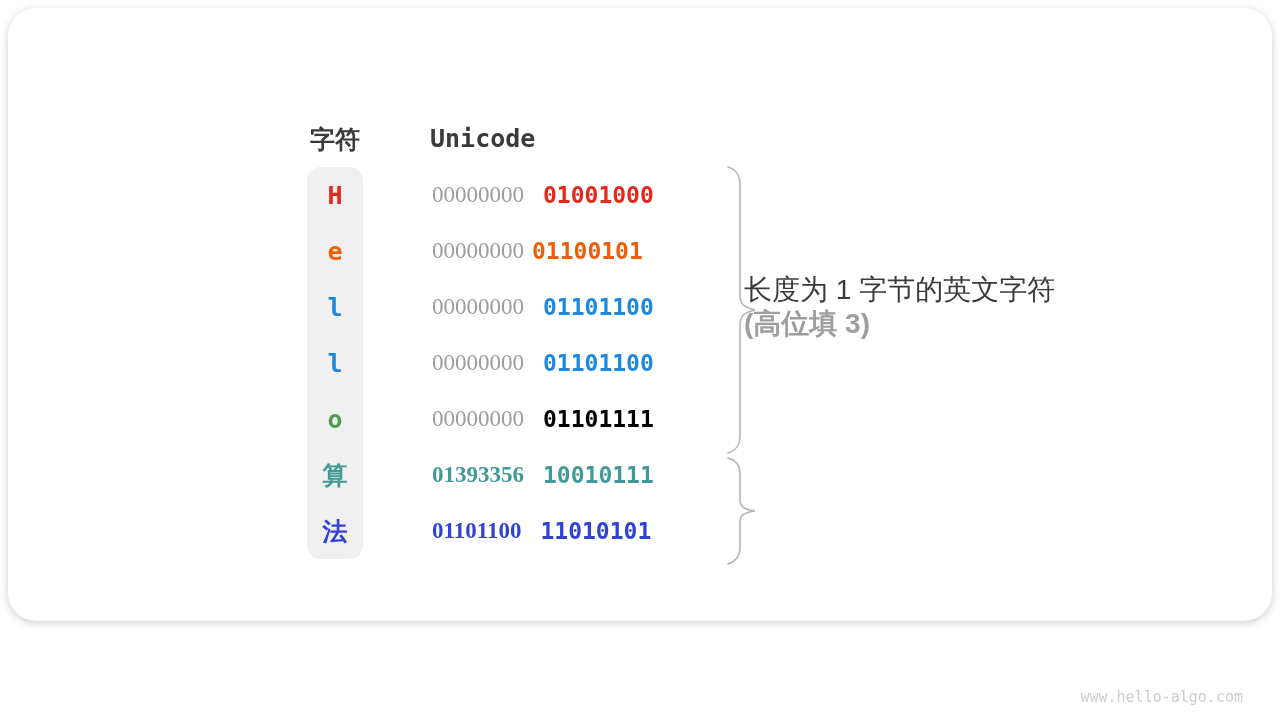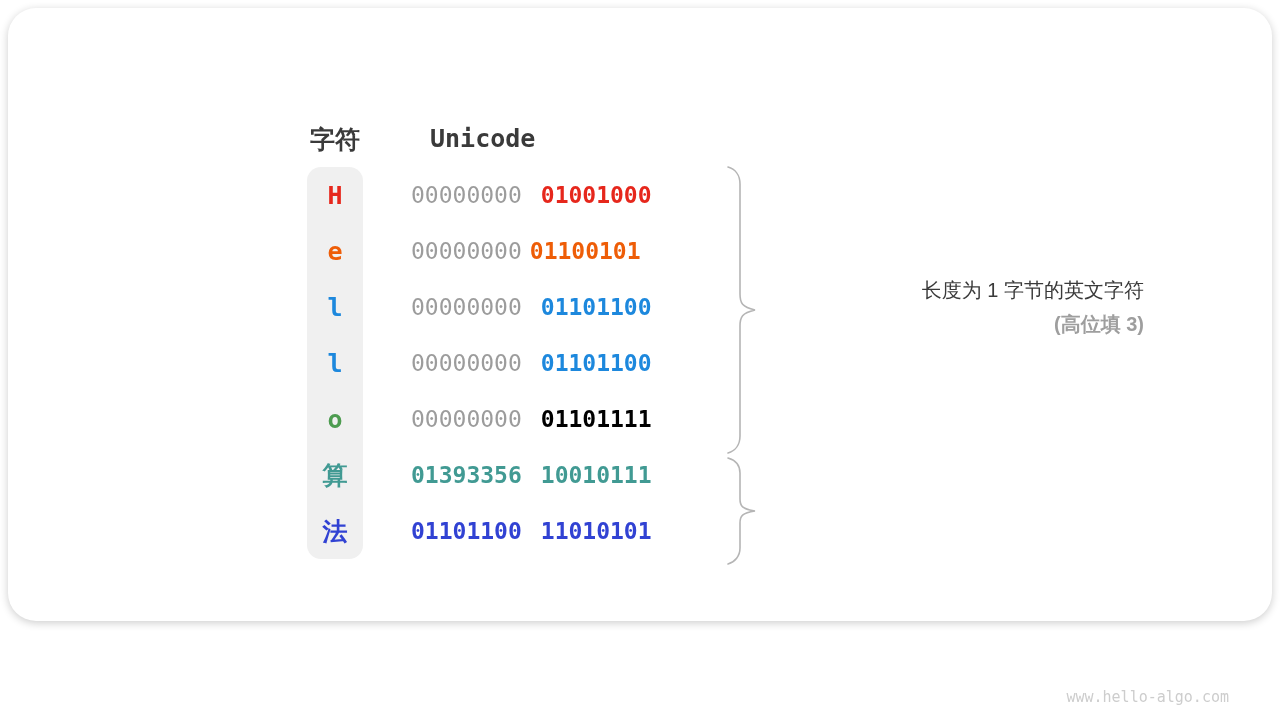--- a/index.html
+++ b/index.html
@@ -38,40 +38,40 @@
   .row { display: flex; align-items: center; height: 56px; }
   .row .ch {
     width: 56px; text-align: center;
     font-family: "DejaVu Sans Mono", monospace;
     font-size: 25px; font-weight: bold;
   }
   .row .byte {
     font-family: "DejaVu Sans Mono", monospace;
     font-size: 23px;
   }
-  .row .b1 { margin-left: 48px; }
+  .row .b1 { margin-left: 69px; font-family: Liberation Serif, serif; }
   .row .b2 { margin-left: 19px; }
 
   .brace { position: absolute; }
   .brace path {
     fill: none; stroke: var(--brace); stroke-width: 1.6; stroke-linecap: round;
   }
   .brace-english { left: 716px; top: 158px; }
   .brace-chinese { left: 716px; top: 449px; }
 
   .annotation {
-    position: absolute; width: 400px; text-align: right;
-    font-size: 20px; line-height: 34px; color: var(--text-dark);
+    position: absolute; width: 400px; text-align: left;
+    font-size: 28px; line-height: 34px; color: var(--text-dark);
   }
   .annotation-english { left: 736px; top: 265px; }
   .annotation-chinese { left: 736px; top: 484px; }
   .annotation .muted { color: var(--text-muted); font-weight: bold; }
 
   .watermark {
-    position: absolute; right: 43px; top: 680px;
+    position: absolute; right: 29px; top: 680px;
     font-family: "DejaVu Sans Mono", monospace;
     font-size: 15px; color: var(--watermark);
   }
 </style>
 </head>
 <body>
 
 <div class="canvas">
   <div class="card">
 

